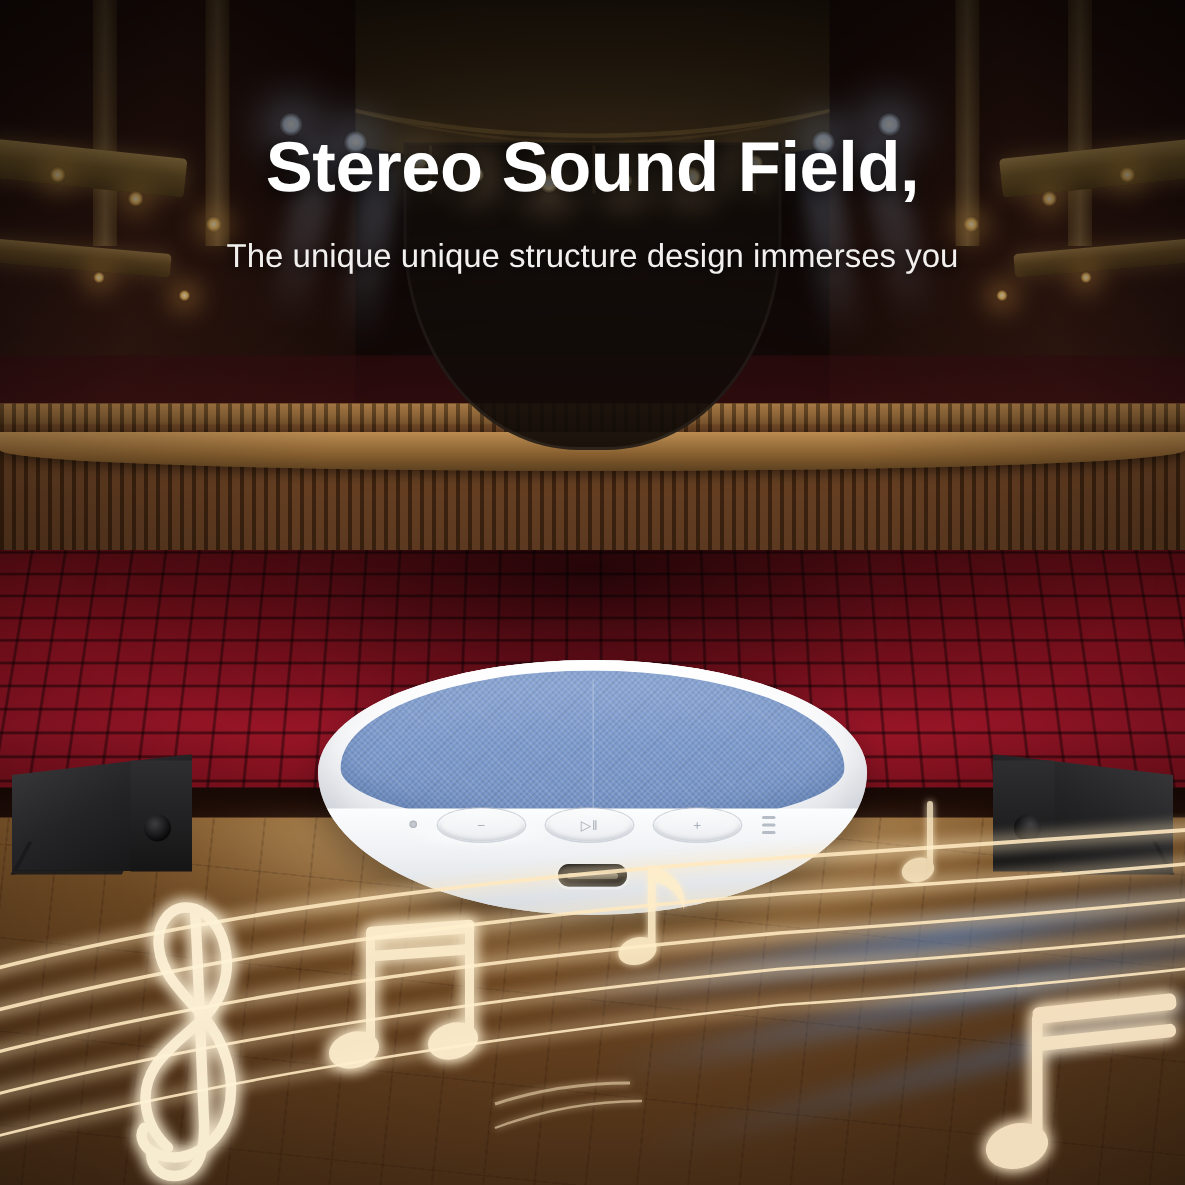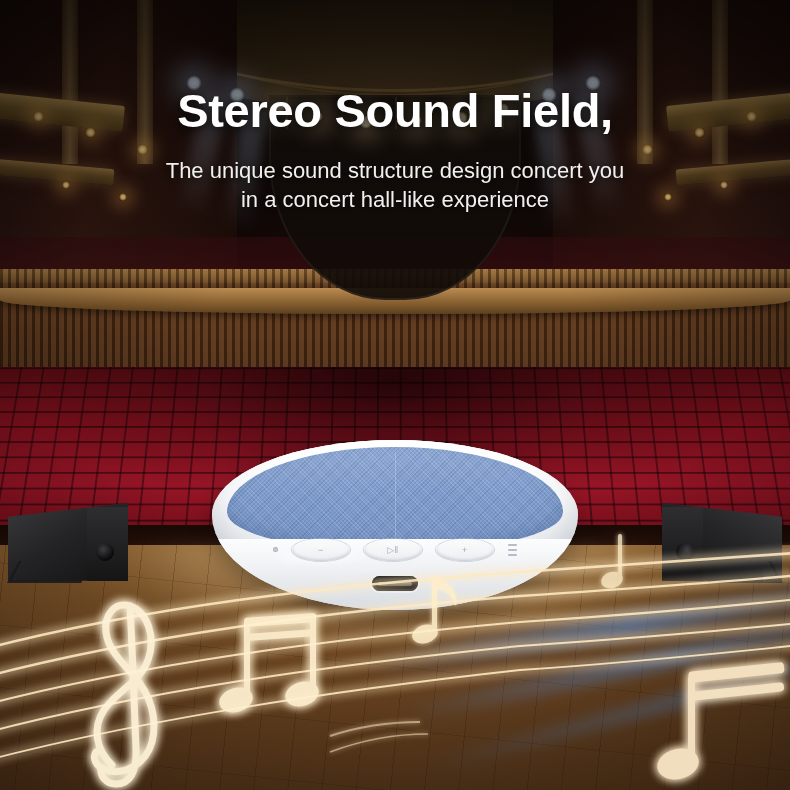--- a/index.html
+++ b/index.html
@@ -517,17 +517,16 @@
 
       <g filter="url(#softglow)" fill="#ffe9c0" opacity="0.6">
         <path d="M330,236 C360,226 390,222 420,222" stroke="#ffe9c0" stroke-width="2" fill="none"></path>
         <path d="M330,252 C362,240 396,234 428,234" stroke="#ffe9c0" stroke-width="1.6" fill="none"></path>
       </g>
     </svg>
   </div>
 
   <div id="headline-block">
     <div class="headline">Stereo Sound Field,</div>
-    <div class="subcopy">The unique sound structure design concert you</div>
-    <div class="subcopy" style="margin-top:0">in a concert hall-like experience</div>
+    <div class="subcopy">The unique unique structure design immerses you</div>
   </div>
 
 </div>
 
 </body></html>

